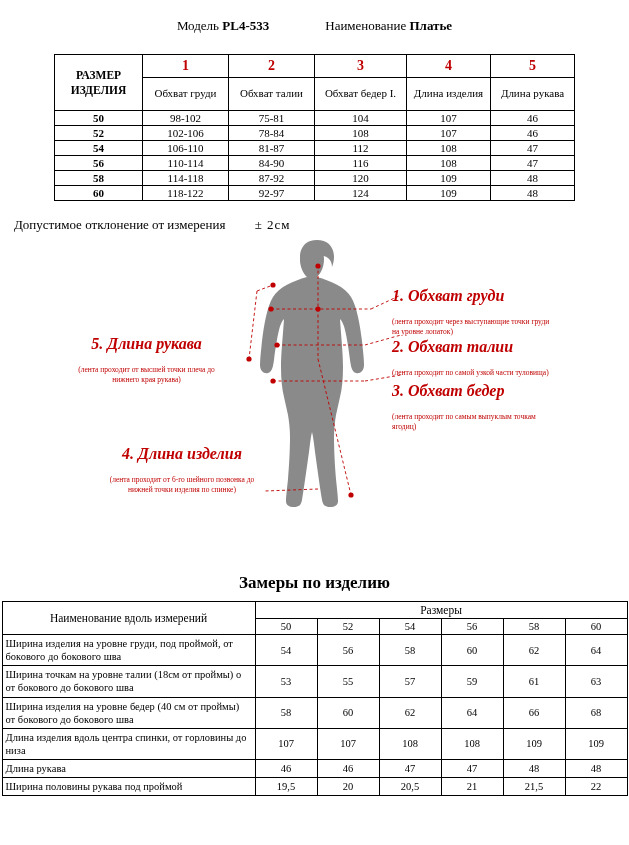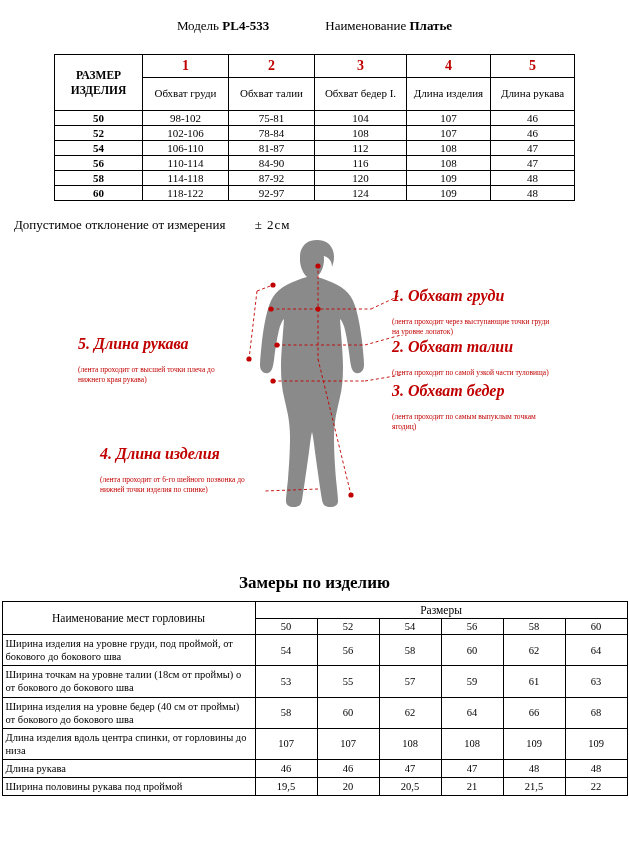--- a/index.html
+++ b/index.html
@@ -91,21 +91,21 @@
     white-space: nowrap;
     font-style: italic;
   }
   .note .sub {
     font-size: 7.5px;
     line-height: 1.35;
     color: #c00000;
     margin-top: 12px;
   }
   .note.right { text-align: left; }
-  .note.left  { text-align: left; }
+  .note.left  { text-align: center; }
 
   
   .section-title {
     text-align: center;
     font-weight: bold;
     font-size: 17px;
     margin-top: 4px;
   }
   table.meastbl {
     border-collapse: collapse;
@@ -349,21 +349,21 @@
     <col style="width:253px">
     <col style="width:62px">
     <col style="width:62px">
     <col style="width:62px">
     <col style="width:62px">
     <col style="width:62px">
     <col style="width:62px">
   </colgroup>
   <tbody>
     <tr>
-      <td rowspan="2" class="head-name">Наименование мест горловины</td>
+      <td rowspan="2" class="head-name">Наименование вдоль измерений</td>
       <td colspan="6" class="head-sizes">Размеры</td>
     </tr>
     <tr>
       <td class="sizecol">50</td>
       <td class="sizecol">52</td>
       <td class="sizecol">54</td>
       <td class="sizecol">56</td>
       <td class="sizecol">58</td>
       <td class="sizecol">60</td>
     </tr>

